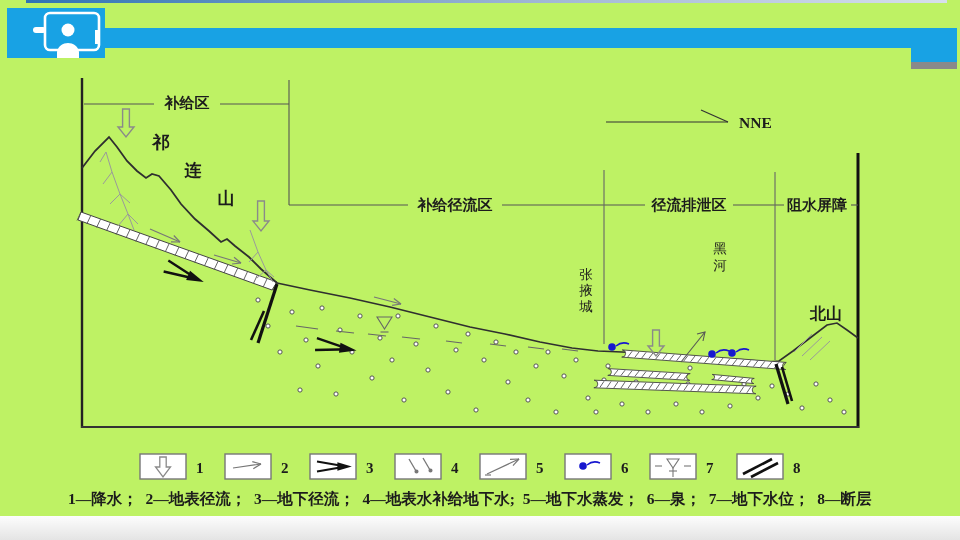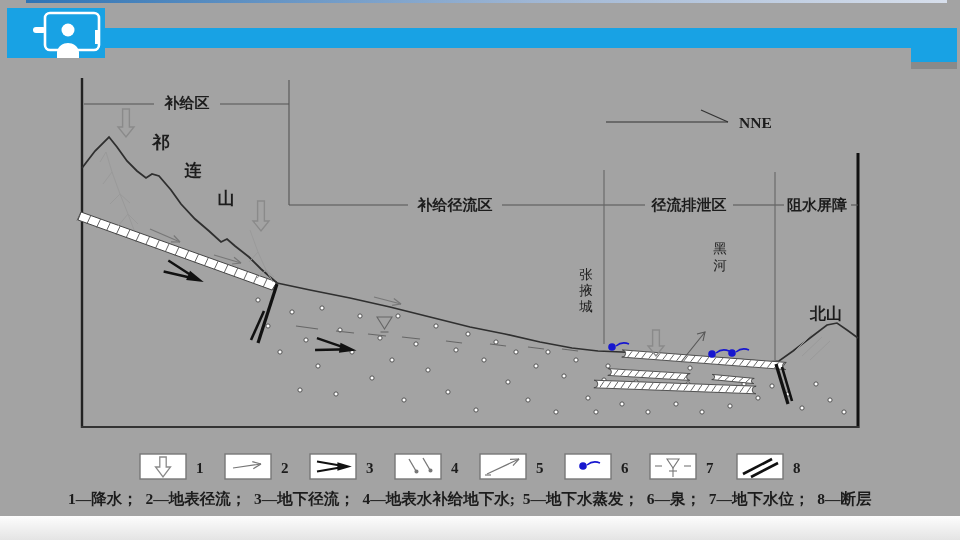--- a/index.html
+++ b/index.html
@@ -1,16 +1,16 @@
 <!DOCTYPE html>
 <html><head>
 <meta charset="utf-8">
 <style>
   html,body{margin:0;padding:0;background:#fff;}
-  #slide{position:relative;width:960px;height:540px;background:#a3a3a3;overflow:hidden;
+  #slide{position:relative;width:960px;height:540px;background:#bef264;overflow:hidden;
          font-family:"Liberation Sans",sans-serif;}
   .topline{position:absolute;left:26px;top:0;width:921px;height:3px;
            background:linear-gradient(to right,#2e74b5,#9fb6d4 55%,#d7dfec);}
   .logo-block{position:absolute;left:7px;top:8px;width:98px;height:50px;background:#18a2e4;}
   .main-bar{position:absolute;left:105px;top:28px;width:806px;height:20px;background:#18a2e4;}
   .right-step{position:absolute;left:911px;top:28px;width:46px;height:34px;background:#18a2e4;}
   .right-step-gray{position:absolute;left:911px;top:62px;width:46px;height:7px;background:#8a8a8a;}
   .footer{position:absolute;left:0;bottom:0;width:960px;height:24px;
           background:linear-gradient(to bottom,#fdfdfd,#e4e4e4);}
   svg text{fill:#1c1c1c;}

